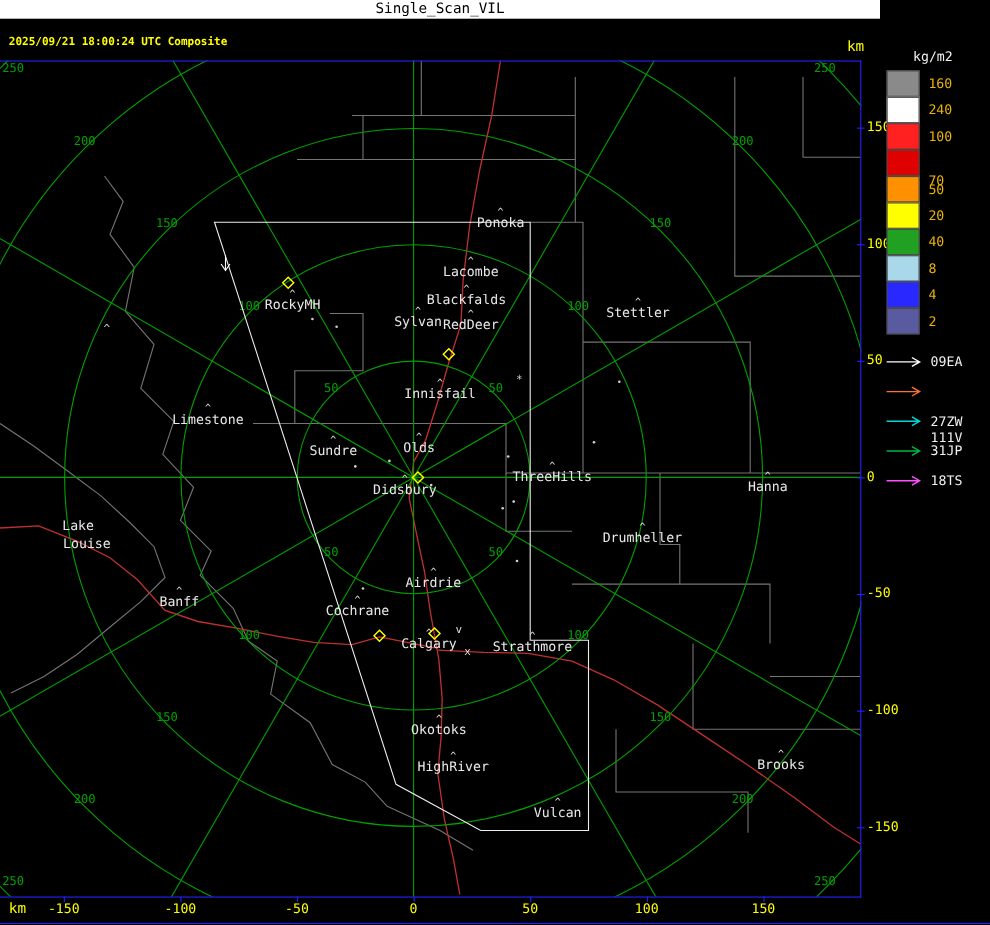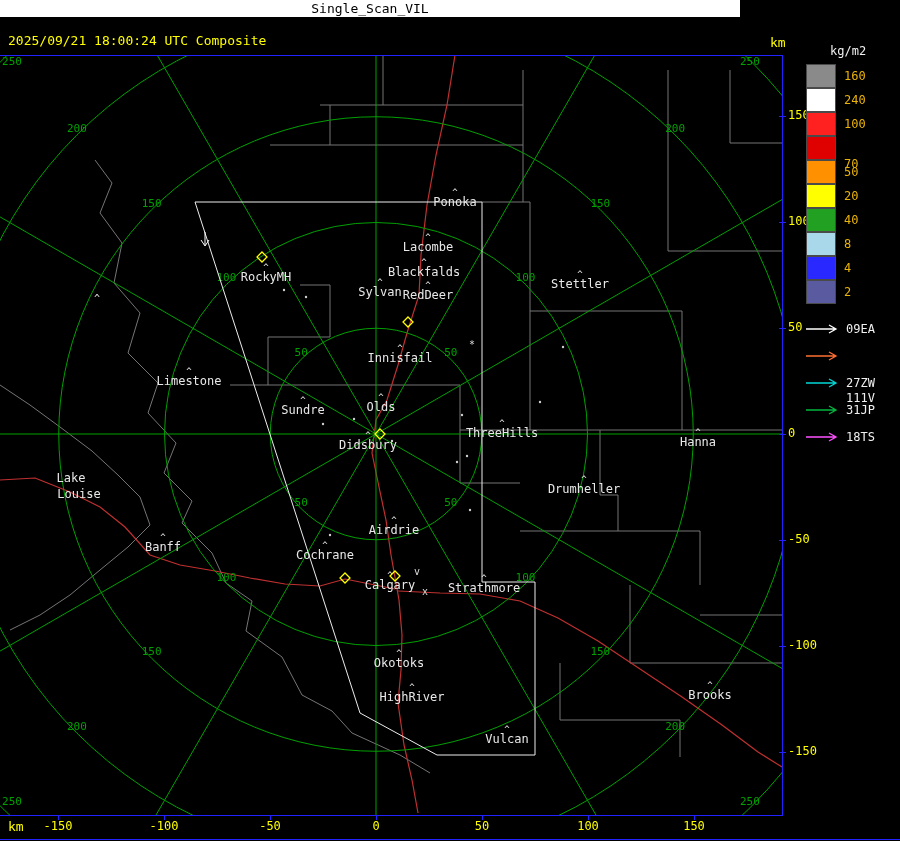--- a/index.html
+++ b/index.html
@@ -1,20 +1,20 @@
 <!DOCTYPE html>
 <html><head>
 <meta charset="utf-8">
 <style>
   html,body{margin:0;padding:0;background:#000;}
   body{width:900px;height:841px;position:relative;overflow:hidden;
        font-family:"DejaVu Sans Mono","Liberation Mono",monospace;}
-  .title-bar{position:absolute;left:0;top:0;width:740px;height:17px;background:#ffffff;
+  .title-bar{position:absolute;left:0;top:0;width:800px;height:17px;background:#ffffff;
              color:#000;font-size:13px;line-height:17px;text-align:center;z-index:5;}
-  .timestamp{position:absolute;left:8px;top:33px;color:#ffff00;font-size:13px;z-index:5;}
+  .timestamp{position:absolute;left:8px;top:33px;color:#ffff00;font-size:10px;z-index:5;font-weight:bold;}
   .km-top{position:absolute;left:770px;top:35px;color:#ffff00;font-size:13px;z-index:5;}
   .km-bottom{position:absolute;left:8px;top:819px;color:#ffff00;font-size:13px;z-index:5;}
   #map{position:absolute;left:0;top:55px;z-index:1;background:#000;}
   .frame{position:absolute;background:#2222ff;z-index:3;}
   #frame-top{left:0;top:55px;width:783px;height:1px;}
   #frame-right{left:782px;top:55px;width:1px;height:761px;}
   #frame-bottom{left:0;top:815px;width:783px;height:1px;}
   #frame-edge{left:0;top:839px;width:900px;height:1px;}
   .tick-label{position:absolute;color:#ffff00;font-size:12px;z-index:4;}
   .tick-mark{position:absolute;background:#2222ff;z-index:4;}

